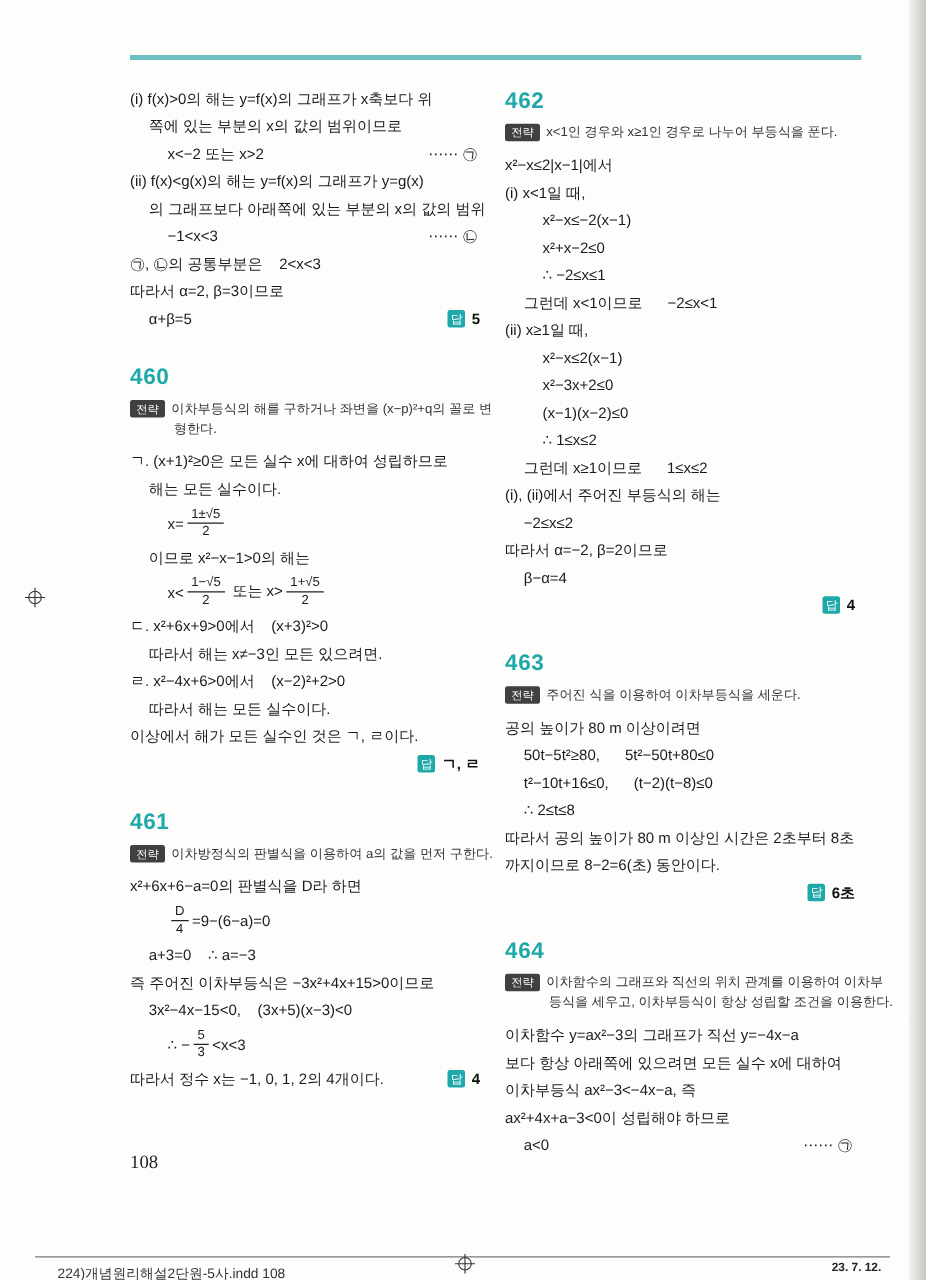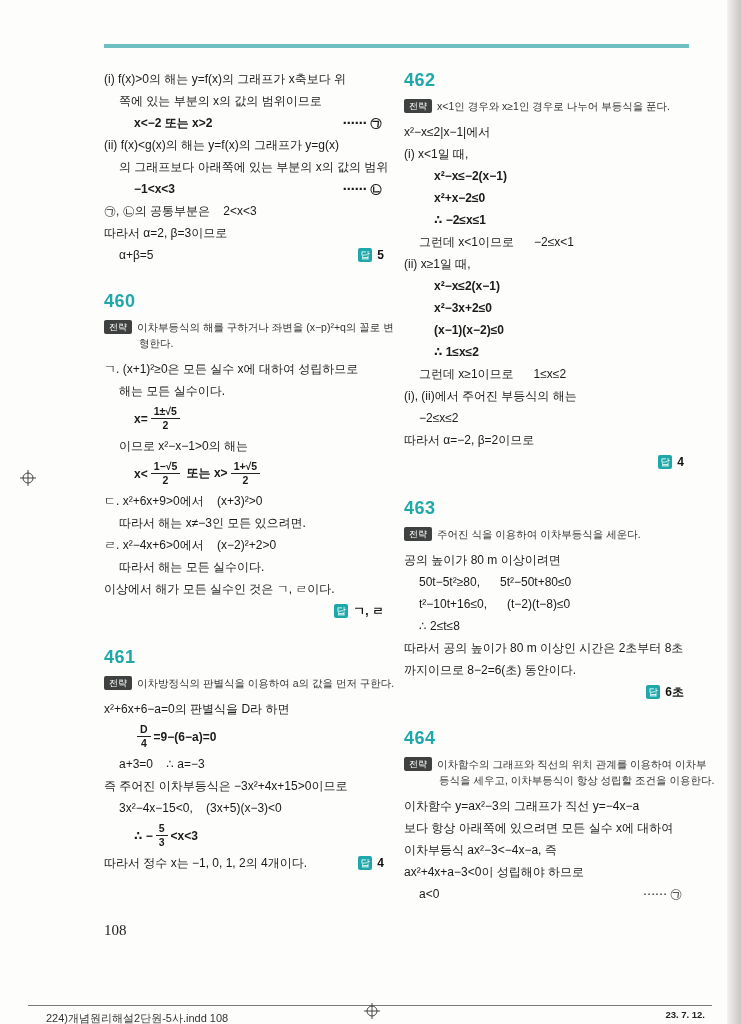--- a/index.html
+++ b/index.html
@@ -14,21 +14,21 @@
   .edge-right { position:absolute; top:0; right:0; width:14px; height:100%;
     background:linear-gradient(90deg,#f3f2f0,#c7c6c3); }
   .top-rule { position:absolute; left:104px; top:44px; width:585px; height:4px;
     background:var(--top-rule,#6ebfc1); }
   .col { position:absolute; top:68px; width:280px; }
   #col-0 { left:104px; }
   #col-1 { left:404px; }
   .line { display:flex; align-items:center; min-height:22px; font-size:12px; }
   .line .txt { white-space:pre; }
   .i1 { padding-left:15px; }
-  .i2 { padding-left:30px;font-weight:bold; }
+  .i2 { padding-left:30px; }
   .prob-num { font-size:18px; font-weight:bold; color:var(--accent-teal,#1ea8aa);
     margin:25px 0 7px; letter-spacing:0.5px; }
   .col > .prob-num:first-child { margin-top:2px; }
   .strategy { margin-bottom:7px; }
   .strategy-line { font-size:10.5px; line-height:16px; color:#333;
     display:flex; align-items:center;text-align:center; }
   .strategy-line .txt { white-space:pre; }
   .strategy-cont { padding-left:35px; }
   .strategy-chip { background:var(--strategy-badge-bg,#3f4040); color:#fff;
     font-size:9px; line-height:12px; padding:1px 5px; border-radius:2px;
@@ -246,20 +246,23 @@
       </div>
       <div class="line i0">
         <span class="txt">(i), (ii)에서 주어진 부등식의 해는</span>
       </div>
       <div class="line i1">
         <span class="txt">−2≤x≤2</span>
       </div>
       <div class="line i0">
         <span class="txt">따라서 α=−2, β=2이므로</span>
       </div>
+      <div class="line i1">
+        <span class="txt">β−α=4</span>
+      </div>
       <div class="line i0">
         <span class="answer">
           <span class="answer-chip">답</span>
           <span class="answer-value">4</span>
         </span>
       </div>
     </div>
     <div class="prob-num">463</div>
     <div class="strategy">
       <div class="strategy-line">

